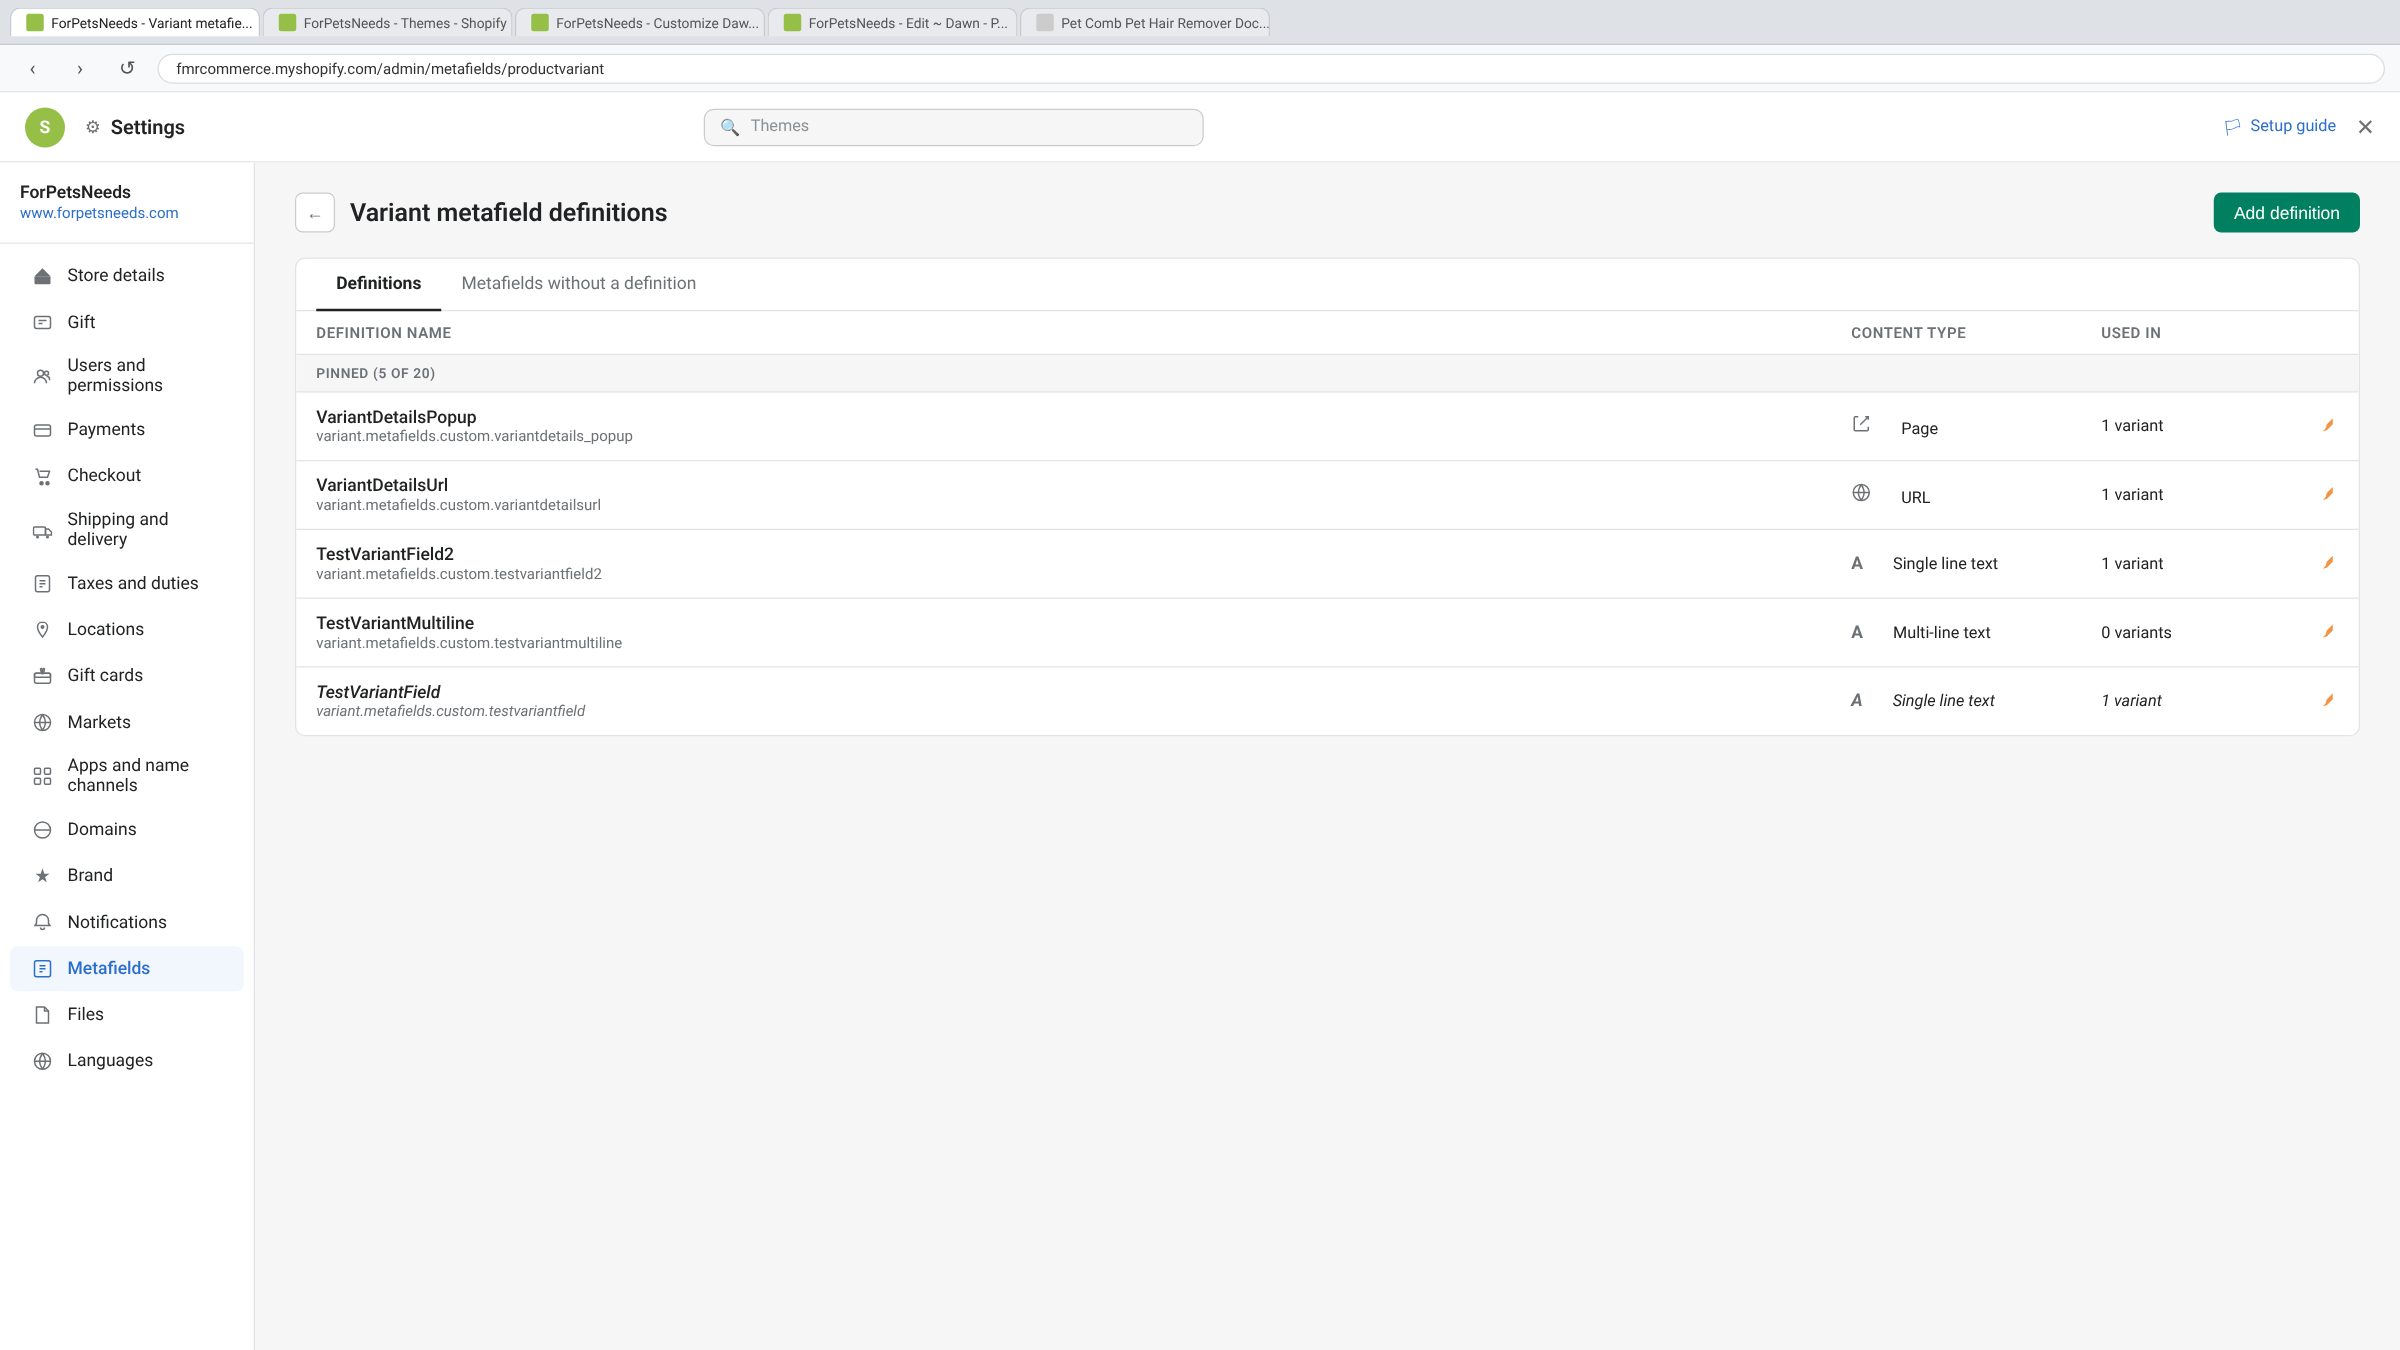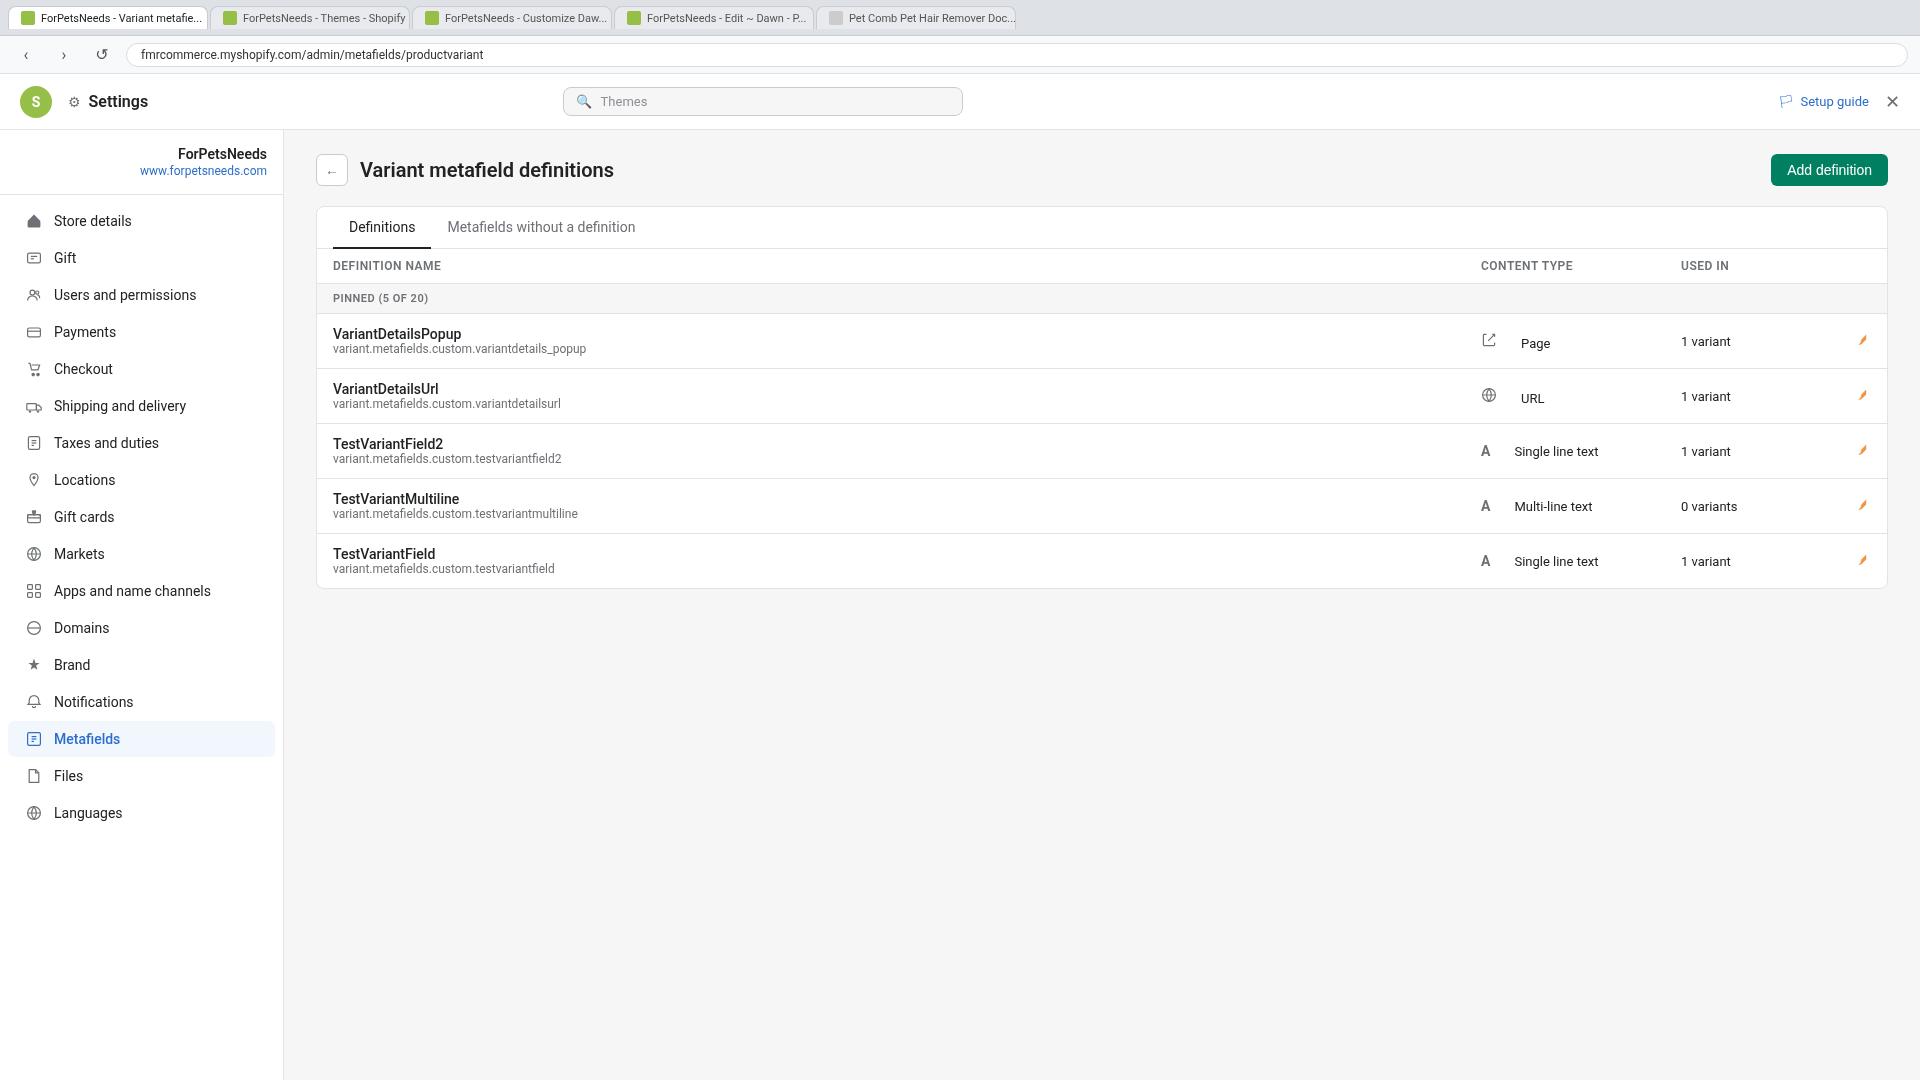--- a/index.html
+++ b/index.html
@@ -166,27 +166,26 @@
 
     
     .main-layout {
       display: flex;
       flex: 1;
       overflow: hidden;
     }
 
     
     .sidebar {
-      width: 284px;
+      width: 204px;
       background: #fff;
       border-right: 1px solid #e1e3e5;
       padding: 16px 0;
       overflow-y: auto;
       flex-shrink: 0;
-      text-align: right;
     }
     .store-info {
       padding: 0 16px 16px;
       border-bottom: 1px solid #e1e3e5;
       margin-bottom: 8px;
     }
     .store-name {
       font-weight: 600;
       font-size: 14px;
       color: #202223;
@@ -291,21 +290,21 @@
       padding: 12px 16px;
       font-size: 14px;
       cursor: pointer;
       color: #6d7175;
       border-bottom: 2px solid transparent;
       margin-bottom: -1px;
     }
     .tab-item.active {
       color: #202223;
       border-bottom-color: #202223;
-      font-weight: 400;
+      font-weight: 700;
     }
 
     
     .table-header {
       display: grid;
       grid-template-columns: 1fr 200px 150px 40px;
       padding: 10px 16px;
       border-bottom: 1px solid #e1e3e5;
       font-size: 12px;
       font-weight: 600;
@@ -324,21 +323,21 @@
       border-bottom: 1px solid #e1e3e5;
     }
     .table-row {
       display: grid;
       grid-template-columns: 1fr 200px 150px 40px;
       padding: 12px 16px;
       border-bottom: 1px solid #e1e3e5;
       align-items: center;
       cursor: pointer;
     }
-    .table-row:last-child { border-bottom: none; }
+    .table-row:last-child { border-bottom: none; font-style: italic; }
     .def-name {
       font-size: 14px;
       font-weight: 500;
       color: #202223;
     }
     .def-key {
       font-size: 12px;
       color: #6d7175;
     }
     .content-type {

